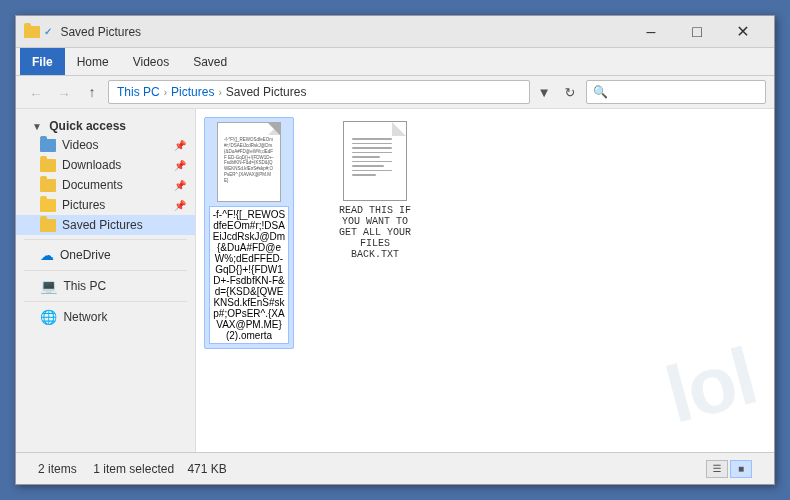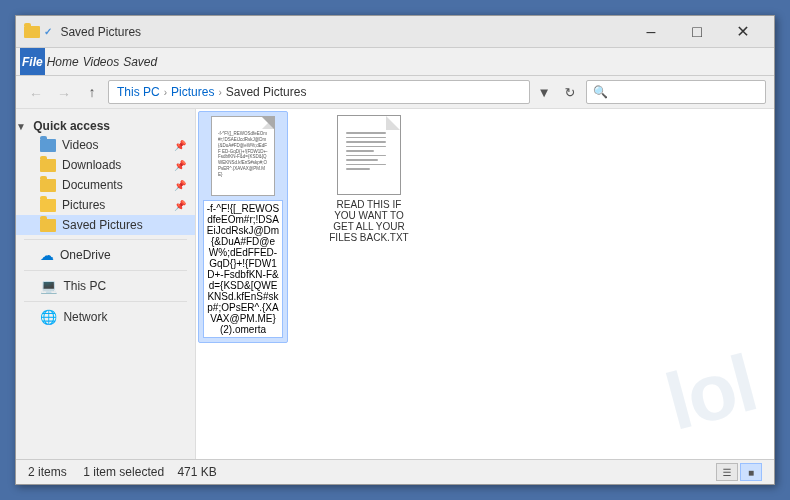--- a/index.html
+++ b/index.html
@@ -86,27 +86,26 @@
       background: #f0f0f0;
       flex-shrink: 0;
     }
     .ribbon-tabs {
       display: flex;
       height: 28px;
       border-bottom: 1px solid #ccc;
       padding: 0 4px;
     }
     .ribbon-tab {
-      padding: 4px 2px;
-      cursor: pointer;
-      font-size: 12px;
-      color: #333;
-      display: flex;
-      align-items: center;
-      font-style: italic;
+      padding: 4px 12px;
+      cursor: pointer;
+      font-size: 12px;
+      color: #333;
+      display: flex;
+      align-items: center;
     }
     .ribbon-tab.file-tab {
       background: #2d6cc0;
       color: white;
       font-weight: bold;
     }
     
     .addressbar {
       display: flex;
       align-items: center;
@@ -199,21 +198,21 @@
     
     .sidebar {
       width: 180px;
       background: #f0f0f0;
       border-right: 1px solid #ddd;
       overflow-y: auto;
       flex-shrink: 0;
       padding: 4px 0;
     }
     .sidebar-section-header {
-      padding: 6px 0 2px;
+      padding: 6px 16px 2px;
       font-size: 12px;
       font-weight: 600;
       color: #333;
       cursor: pointer;
     }
     .sidebar-item {
       display: flex;
       align-items: center;
       padding: 3px 8px 3px 24px;
       cursor: pointer;
@@ -260,21 +259,21 @@
     .network-icon {
       color: #555;
       font-size: 14px;
     }
     
     .file-area {
       flex: 1;
       background: white;
       position: relative;
       overflow: hidden;
-      padding: 2px;
+      padding: 8px;
       display: flex;
       gap: 16px;
       align-items: flex-start;
     }
     .watermark {
       position: absolute;
       bottom: 20px;
       right: 20px;
       font-size: 80px;
       font-weight: bold;
@@ -373,26 +372,26 @@
       position: absolute;
       top: 0;
       right: 0;
       width: 14px;
       height: 14px;
       background: #ddd;
       clip-path: polygon(0 0, 100% 100%, 0 100%);
     }
     
     .statusbar {
-      height: 25px;
+      height: 32px;
       background: #f0f0f0;
       border-top: 1px solid #ccc;
       display: flex;
       align-items: center;
-      padding: 0 12px;
+      padding: 0 22px;
       font-size: 12px;
       color: #333;
       flex-shrink: 0;
     }
     .statusbar-text {
       flex: 1;
     }
     .view-buttons {
       display: flex;
       gap: 2px;
@@ -525,21 +524,21 @@
 
       <div class="watermark">lol</div>
 
       <div class="file-item selected">
         <div class="file-icon-large folded">
           <div class="file-content-preview" style="font-size:4.5px; color:#555; word-break:break-all; line-height:1.3;">-f-^F!{[_REWOSdfeEOm#r;!DSAEiJcdRskJ@Dm{&amp;DuA#FD@eW%;dEdFF ED-GqD{}+!{FDW1D+-FsdbfKN-F&amp;d={KSD&amp;[QWEKNSd.kfEnS#skp#;OPsER^.{XAVAX@PM.ME}</div>
         </div>
         <div class="file-name-box" style="font-size:10px; text-align:center; max-width:90px; word-break:break-all; border:1px solid #99c0ff; background:white; padding:2px;">-f-^F!{[_REWOSdfeEOm#r;!DSAEiJcdRskJ@Dm{&amp;DuA#FD@eW%;dEdFFED-GqD{}+!{FDW1D+-FsdbfKN-F&amp;d={KSD&amp;[QWEKNSd.kfEnS#skp#;OPsER^.{XAVAX@PM.ME}(2).omerta</div>
       </div>
 
-      <div class="file-item" style="margin-left: 20px;">
+      <div class="file-item" style="margin-left: 20px; font-family: Liberation Mono, monospace;">
         <div class="txt-icon">
           <div style="position:absolute; top:16px; left:8px; right:14px; display:flex; flex-direction:column; gap:3px;">
             <div class="preview-line" style="background:#aaa; height:1.5px;"></div>
             <div class="preview-line" style="background:#aaa; height:1.5px;"></div>
             <div class="preview-line" style="background:#aaa; height:1.5px;"></div>
             <div class="preview-line" style="background:#aaa; height:1.5px;"></div>
             <div class="preview-line" style="background:#aaa; height:1.5px; width:70%;"></div>
             <div class="preview-line" style="background:#aaa; height:1.5px;"></div>
             <div class="preview-line" style="background:#aaa; height:1.5px; width:80%;"></div>
             <div class="preview-line" style="background:#aaa; height:1.5px;"></div>

